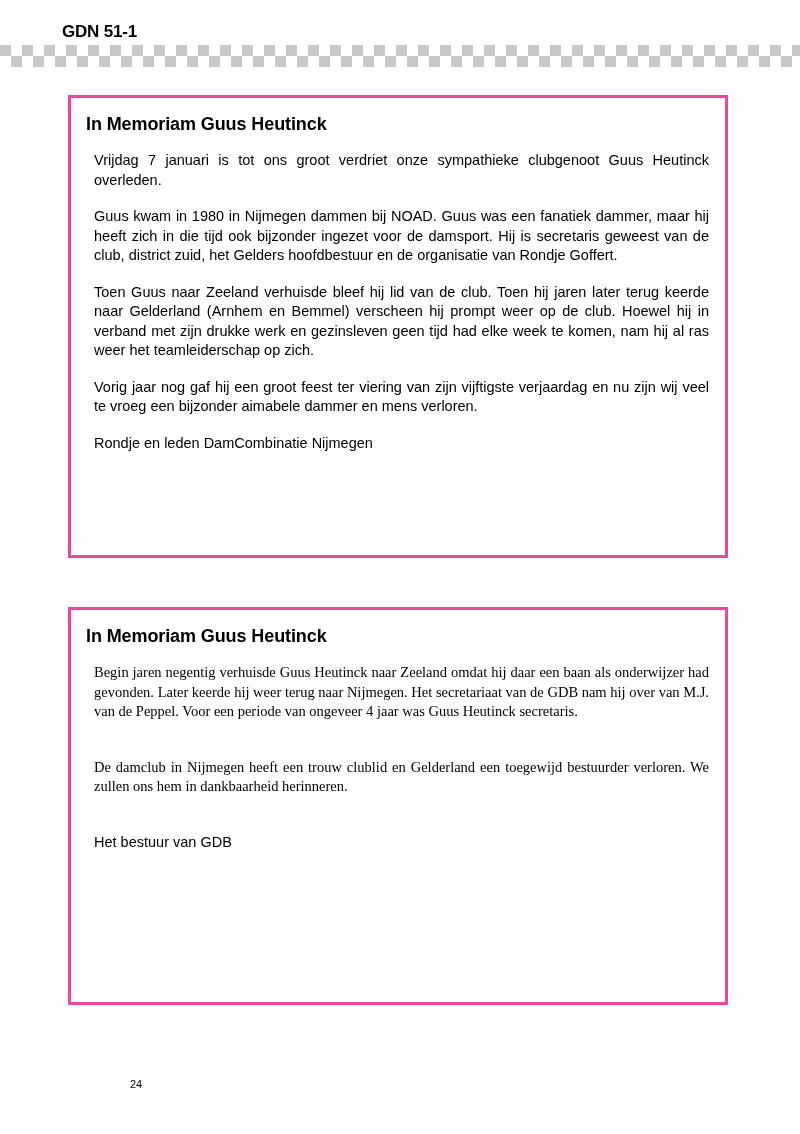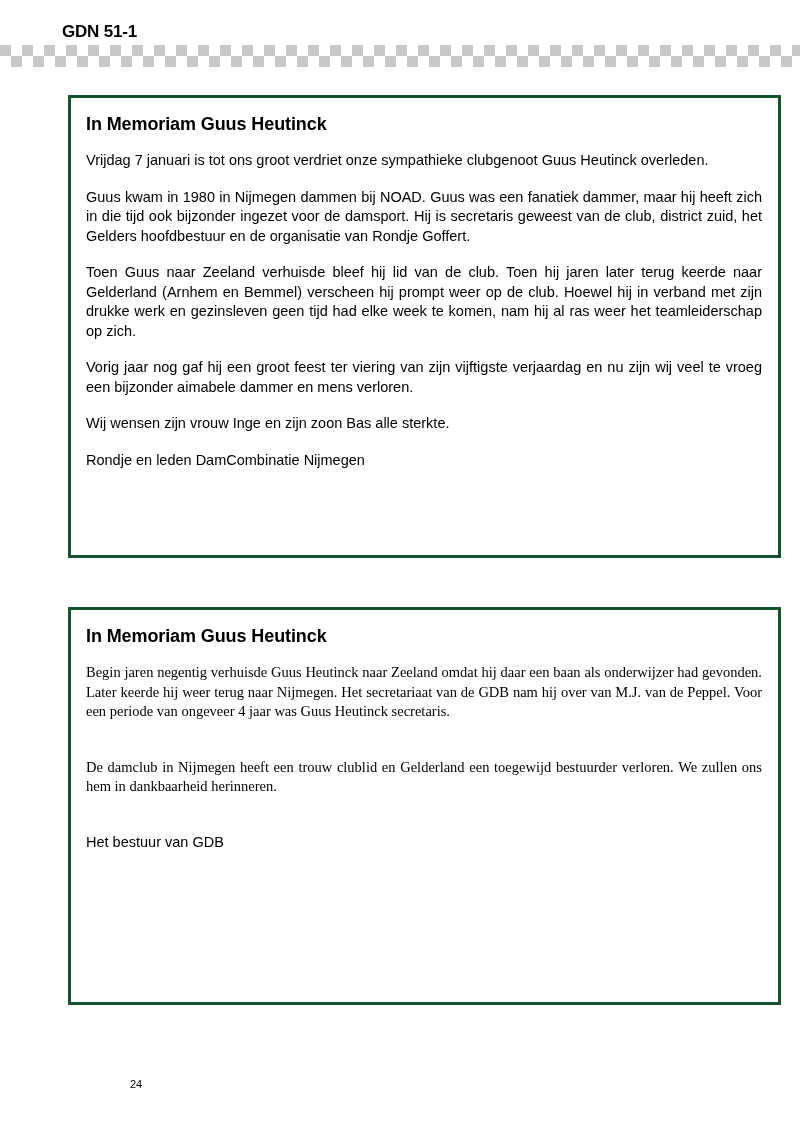--- a/index.html
+++ b/index.html
@@ -55,23 +55,23 @@
         transparent 0px, transparent 11px,
         var(--sq) 11px, var(--sq) 22px);
     background-size: 22px 11px;
     background-position: 0 0;
   }
 
   
   .memoriam-box {
     position: absolute;
     left: 68px;
-    width: 713px;
+    width: 660px;
     box-sizing: border-box;
-    border: 3px solid #14532d;
+    border: 3px solid #ec4899;
     background: #ffffff;
     padding: 16px 14px 14px 14px;
   }
   #box-1 { top: 95px; height: 463px; }
   #box-2 { top: 607px; height: 398px; }
 
   .box-title {
     font-size: 18px;
     font-weight: bold;
     margin: 0 0 16px 0;
@@ -80,21 +80,21 @@
   }
 
   .box-body {
     font-size: 14.5px;
     line-height: 19.5px;
     text-align: justify;
     padding-left: 1px;
     padding-right: 2px;
   }
   .box-body p {
-    margin: 0 0 17px 0;
+    margin: 0 0 17px 8px;
   }
   .box-body p:last-child {
     margin-bottom: 0;
   }
   .box-body p.no-justify {
     text-align: left;
   }
   .box-body p.extra-gap-after {
     margin-bottom: 36px;
     font-family: Liberation Serif, serif;
@@ -118,21 +118,20 @@
   <div class="checker-row row-b"></div>
 </div>
 
 <div class="memoriam-box" id="box-1">
   <div class="box-title">In Memoriam Guus Heutinck</div>
   <div class="box-body">
     <p>Vrijdag 7 januari is tot ons groot verdriet onze sympathieke clubgenoot Guus Heutinck overleden.</p>
     <p>Guus kwam in 1980 in Nijmegen dammen bij NOAD. Guus was een fanatiek dammer, maar hij heeft zich in die tijd ook bijzonder ingezet voor de damsport. Hij is secretaris geweest van de club, district zuid, het Gelders hoofdbestuur en de organisatie van Rondje Goffert.</p>
     <p>Toen Guus naar Zeeland verhuisde bleef hij lid van de club. Toen hij jaren later terug keerde naar Gelderland (Arnhem en Bemmel) verscheen hij prompt weer op de club. Hoewel hij in verband met zijn drukke werk en gezinsleven geen tijd had elke week te komen, nam hij al ras weer het teamleiderschap op zich.</p>
     <p>Vorig jaar nog gaf hij een groot feest ter viering van zijn vijftigste verjaardag en nu zijn wij veel te vroeg een bijzonder aimabele dammer en mens verloren.</p>
-    <p class="no-justify">Wij wensen zijn vrouw Inge en zijn zoon Bas alle sterkte.</p>
     <p class="no-justify">Rondje en leden DamCombinatie Nijmegen</p>
   </div>
 </div>
 
 <div class="memoriam-box" id="box-2">
   <div class="box-title">In Memoriam Guus Heutinck</div>
   <div class="box-body">
     <p class="extra-gap-after">Begin jaren negentig verhuisde Guus Heutinck naar Zeeland omdat hij daar een baan als onderwijzer had gevonden. Later keerde hij weer terug naar Nijmegen. Het secretariaat van de GDB nam hij over van M.J. van de Peppel. Voor een periode van ongeveer 4 jaar was Guus Heutinck secretaris.</p>
     <p class="extra-gap-after">De damclub in Nijmegen heeft een trouw clublid en Gelderland een toegewijd bestuurder verloren. We zullen ons hem in dankbaarheid herinneren.</p>
     <p class="no-justify">Het bestuur van GDB</p>

